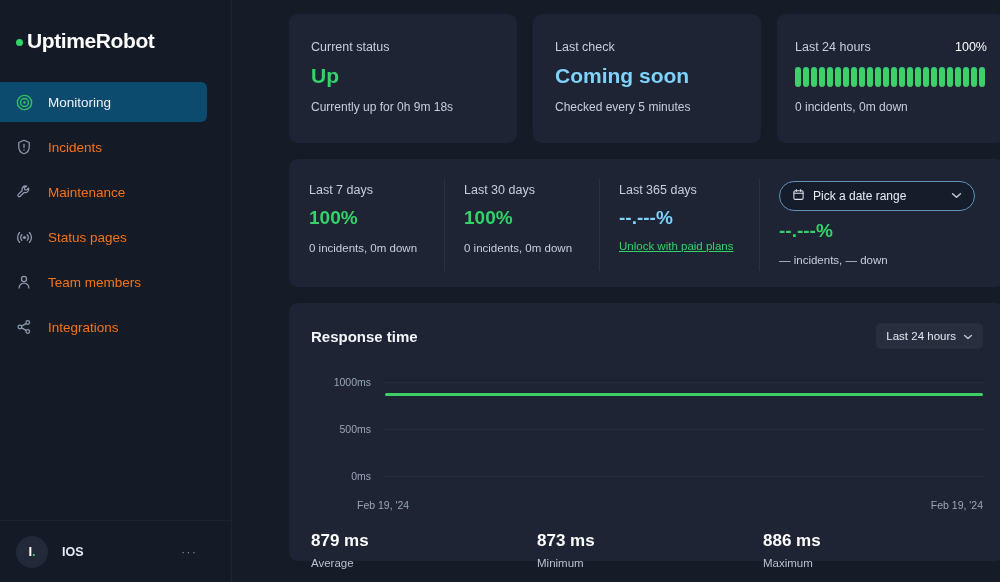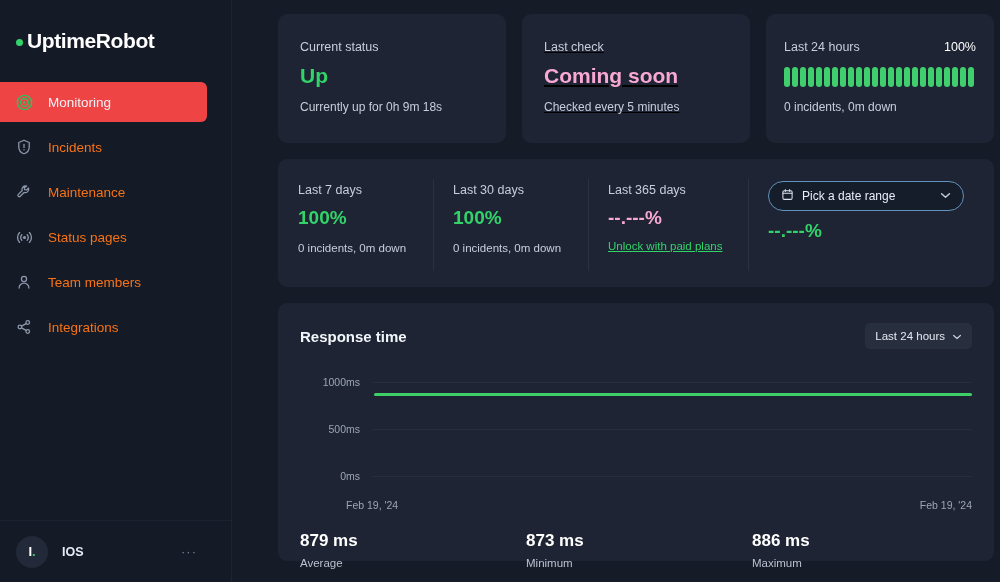--- a/index.html
+++ b/index.html
@@ -2,21 +2,21 @@
 <html><head>
 <meta charset="utf-8">
 <style>
   * { box-sizing: border-box; margin: 0; padding: 0; }
   html, body {
     width: 1000px; height: 582px;
     background: #151b27;
     font-family: "Liberation Sans", sans-serif;
     overflow: hidden;
   }
-  .app { display: flex; width: 1000px; height: 582px; }
+  .app { display: flex; width: 1000px; height: 582px; gap: 11px; }
 
   
   .sidebar {
     width: 232px; height: 582px;
     background: #141a26;
     border-right: 1px solid #1d2432;
     position: relative;
     flex: 0 0 232px;
   }
   .logo-row {
@@ -33,21 +33,21 @@
     letter-spacing: -0.4px;
   }
   .nav { margin-top: 24px; }
   .nav-item {
     display: flex; align-items: center;
     height: 40px; padding-left: 14px;
     margin: 0 24px 5px 0;
     border-radius: 0 6px 6px 0;
     cursor: pointer;
   }
-  .nav-item.active { background: #ef4444; }
+  .nav-item.active { background: #0c4a6e; }
   .nav-ico {
     width: 20px; height: 20px; flex: 0 0 20px;
     display: flex; align-items: center; justify-content: center;
     margin-right: 14px;
   }
   .nav-ico svg { display: block; }
   .nav-label { font-size: 13.5px; color: #f97316; }
   .nav-item.active .nav-label { color: #eef3fa; }
 
   
@@ -78,26 +78,26 @@
     overflow: hidden;
   }
   .card {
     background: #1e2433;
     border-radius: 9px;
   }
 
   
   .row1 { display: flex; gap: 16px; width: 716px; }
   .c1 { width: 228px; height: 129px; padding: 26px 22px 0 22px; }
-  .c2 { width: 228px; height: 129px; padding: 26px 22px 0 22px; text-decoration: underline; }
+  .c2 { width: 228px; height: 129px; padding: 26px 22px 0 22px; }
   .c3 { width: 228px; height: 129px; padding: 26px 18px 0 18px; }
   .lbl { font-size: 12.5px; color: #c6cedc; }
   .big { font-size: 21px; font-weight: bold; margin-top: 10px; }
   .big.green { color: #32d46a; }
-  .big.white { color: #f9a8d4; }
+  .big.white { color: #7dd3fc; }
   .sub { font-size: 12px; color: #c6cedc; margin-top: 12px; }
   .c3head { display: flex; justify-content: space-between; align-items: baseline; }
   .pct { font-size: 12.5px; color: #ffffff; }
   .bars { display: flex; gap: 2px; margin-top: 13px; }
   .bar { width: 6px; height: 20px; border-radius: 3px; background: #3fcf6d; }
   .c3 .sub { margin-top: 13px; }
 
   
   .row2 {
     margin-top: 16px; width: 716px; height: 128px;
@@ -350,20 +350,21 @@
             </svg>
           </span>
           <span class="picker-label">Pick a date range</span>
           <span class="chev">
             <svg width="11" height="7" viewBox="0 0 12 8" fill="none" stroke="#c3cdda" stroke-width="1.7" stroke-linecap="round" stroke-linejoin="round">
                 <path d="M1.5 2l4.5 4 4.5-4"></path>
               </svg>
           </span>
         </div>
         <div class="big green">--.---%</div>
+        <div class="sub">— incidents, — down</div>
       </div>
     </section>
 
     <section class="card chartcard">
 
       <div class="chead">
         <div class="ctitle">Response time</div>
         <div class="range-btn">
           <span>Last 24 hours</span>
           <span>

